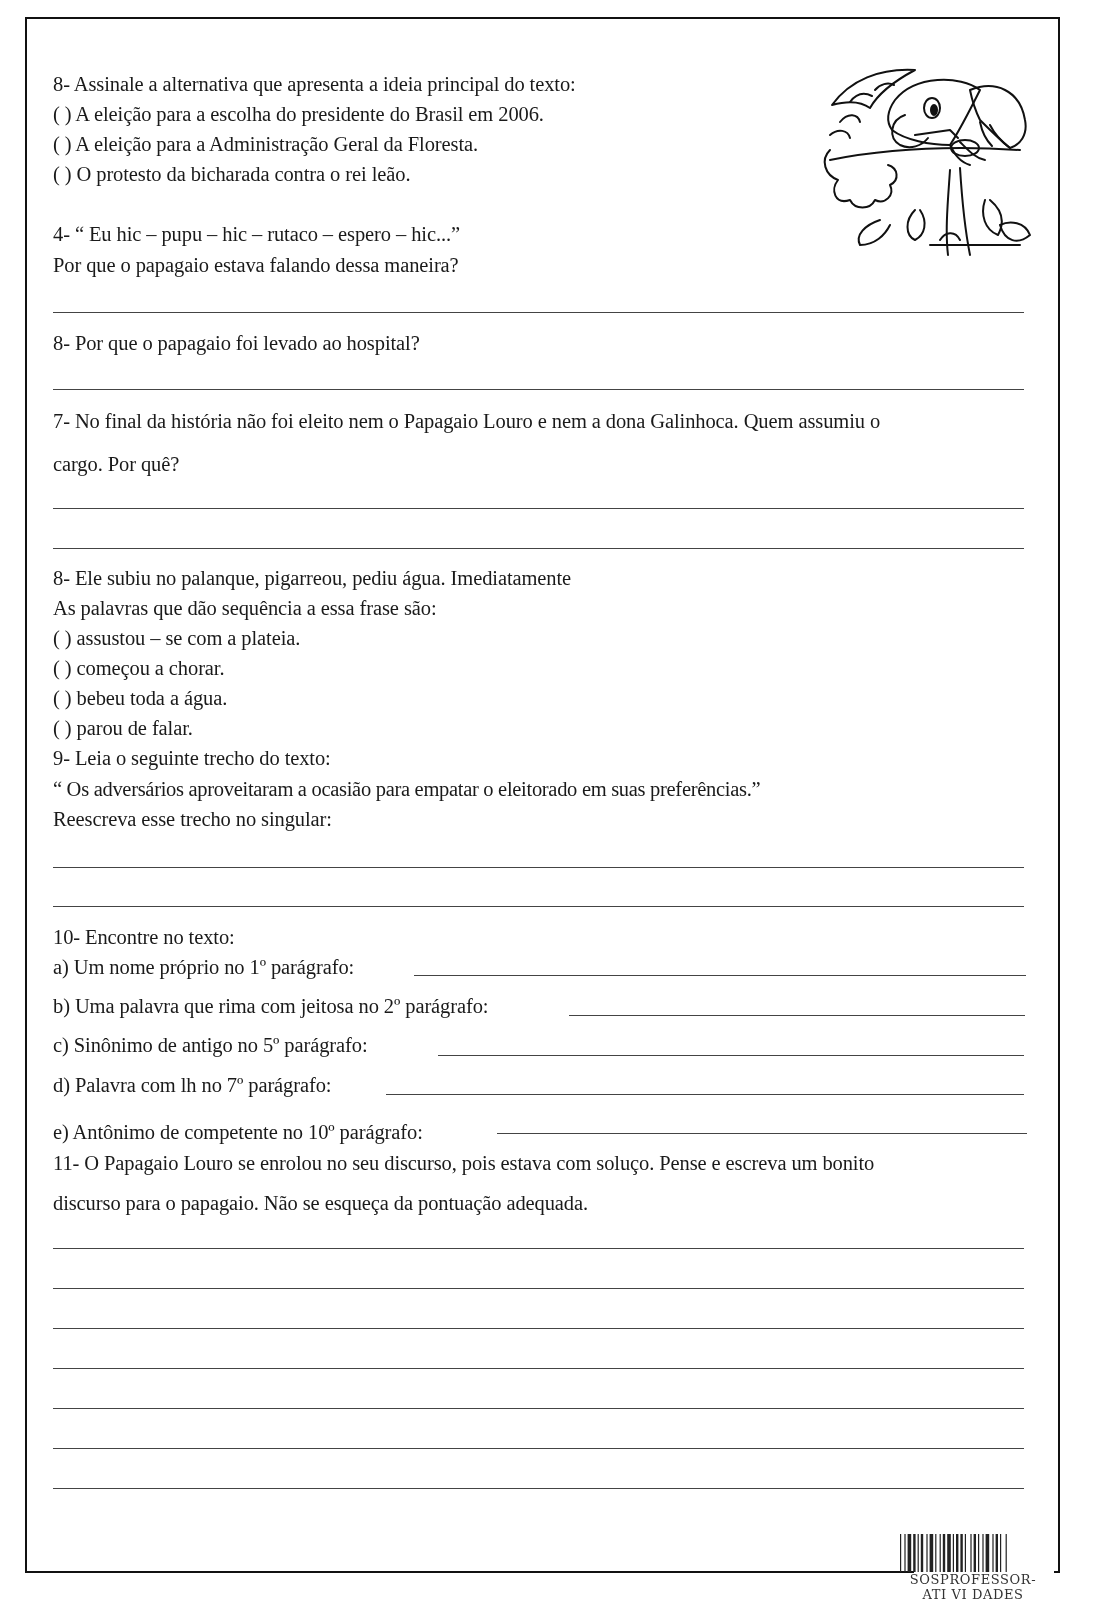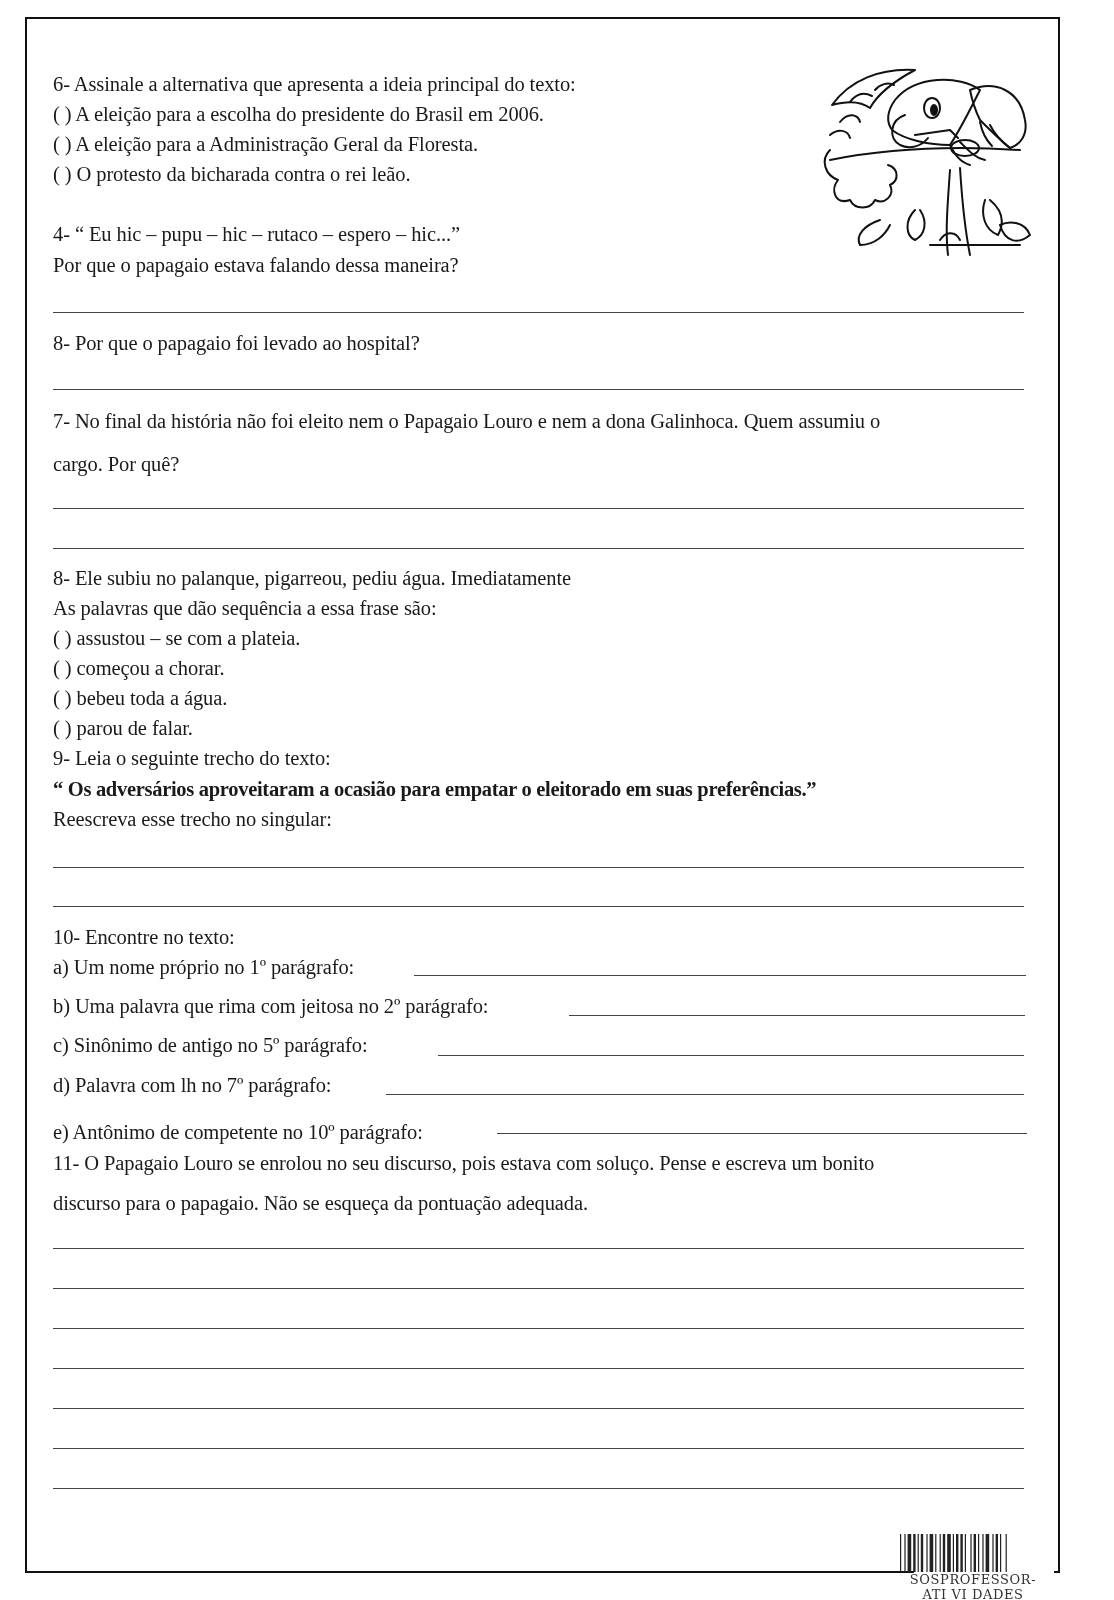--- a/index.html
+++ b/index.html
@@ -2,34 +2,34 @@
 <html><head>
 <meta charset="utf-8">
 <style>
   html, body { margin: 0; padding: 0; background: #ffffff; }
   body { width: 1114px; height: 1600px; position: relative; overflow: hidden;
          font-family: "Liberation Serif", "DejaVu Serif", serif; color: #1a1a1a; }
   .frame { position: absolute; left: 25px; top: 17px; width: 1035px; height: 1556px;
            border: 2px solid #111; box-sizing: border-box; }
   .frame-gap { position: absolute; left: 914px; top: 1566px; width: 140px; height: 12px; background:#fff; }
   .t { position: absolute; left: 53px; font-size: 20.5px; white-space: nowrap; line-height: 24px; letter-spacing: -0.1px; }
-  .b { font-weight: bold; }
+  .b { font-weight: normal; }
   .line { position: absolute; height: 0; border-top: 1.3px solid #444; }
   .parrot { position: absolute; left: 820px; top: 50px; width: 220px; height: 210px; }
   .barcode { position: absolute; left: 900px; top: 1534px; width: 145px; height: 38px; }
   .barcode-label { position: absolute; left: 903px; top: 1572px; width: 140px; font-family: "DejaVu Serif", serif;
                    font-size: 13px; letter-spacing: 0.6px; text-align: center; color: #333; }
 </style>
 </head>
 <body>
 
 <div class="frame"></div>
 <div class="frame-gap"></div>
 
-<div class="t" style="top:72px">6- Assinale a alternativa que apresenta a ideia principal do texto:</div>
+<div class="t" style="top:72px">8- Assinale a alternativa que apresenta a ideia principal do texto:</div>
 <div class="t" style="top:102px">( ) A eleição para a escolha do presidente do Brasil em 2006.</div>
 <div class="t" style="top:132px">( ) A eleição para a Administração Geral da Floresta.</div>
 <div class="t" style="top:162px">( ) O protesto da bicharada contra o rei leão.</div>
 
 <svg class="parrot" viewBox="0 0 220 210" fill="none" stroke="#111" stroke-width="2" stroke-linecap="round" stroke-linejoin="round">
 
   <path d="M12 55 C30 30,60 18,95 20 C80 28,60 40,50 58 C42 52,30 50,12 55 Z"></path>
   <path d="M30 52 C36 44,44 42,52 46 M55 40 C60 34,68 32,74 35"></path>
 
   <path d="M75 50 C95 25,140 25,160 40 C150 60,140 80,130 95 C110 95,85 90,72 80 C65 70,68 60,75 50 Z"></path>

